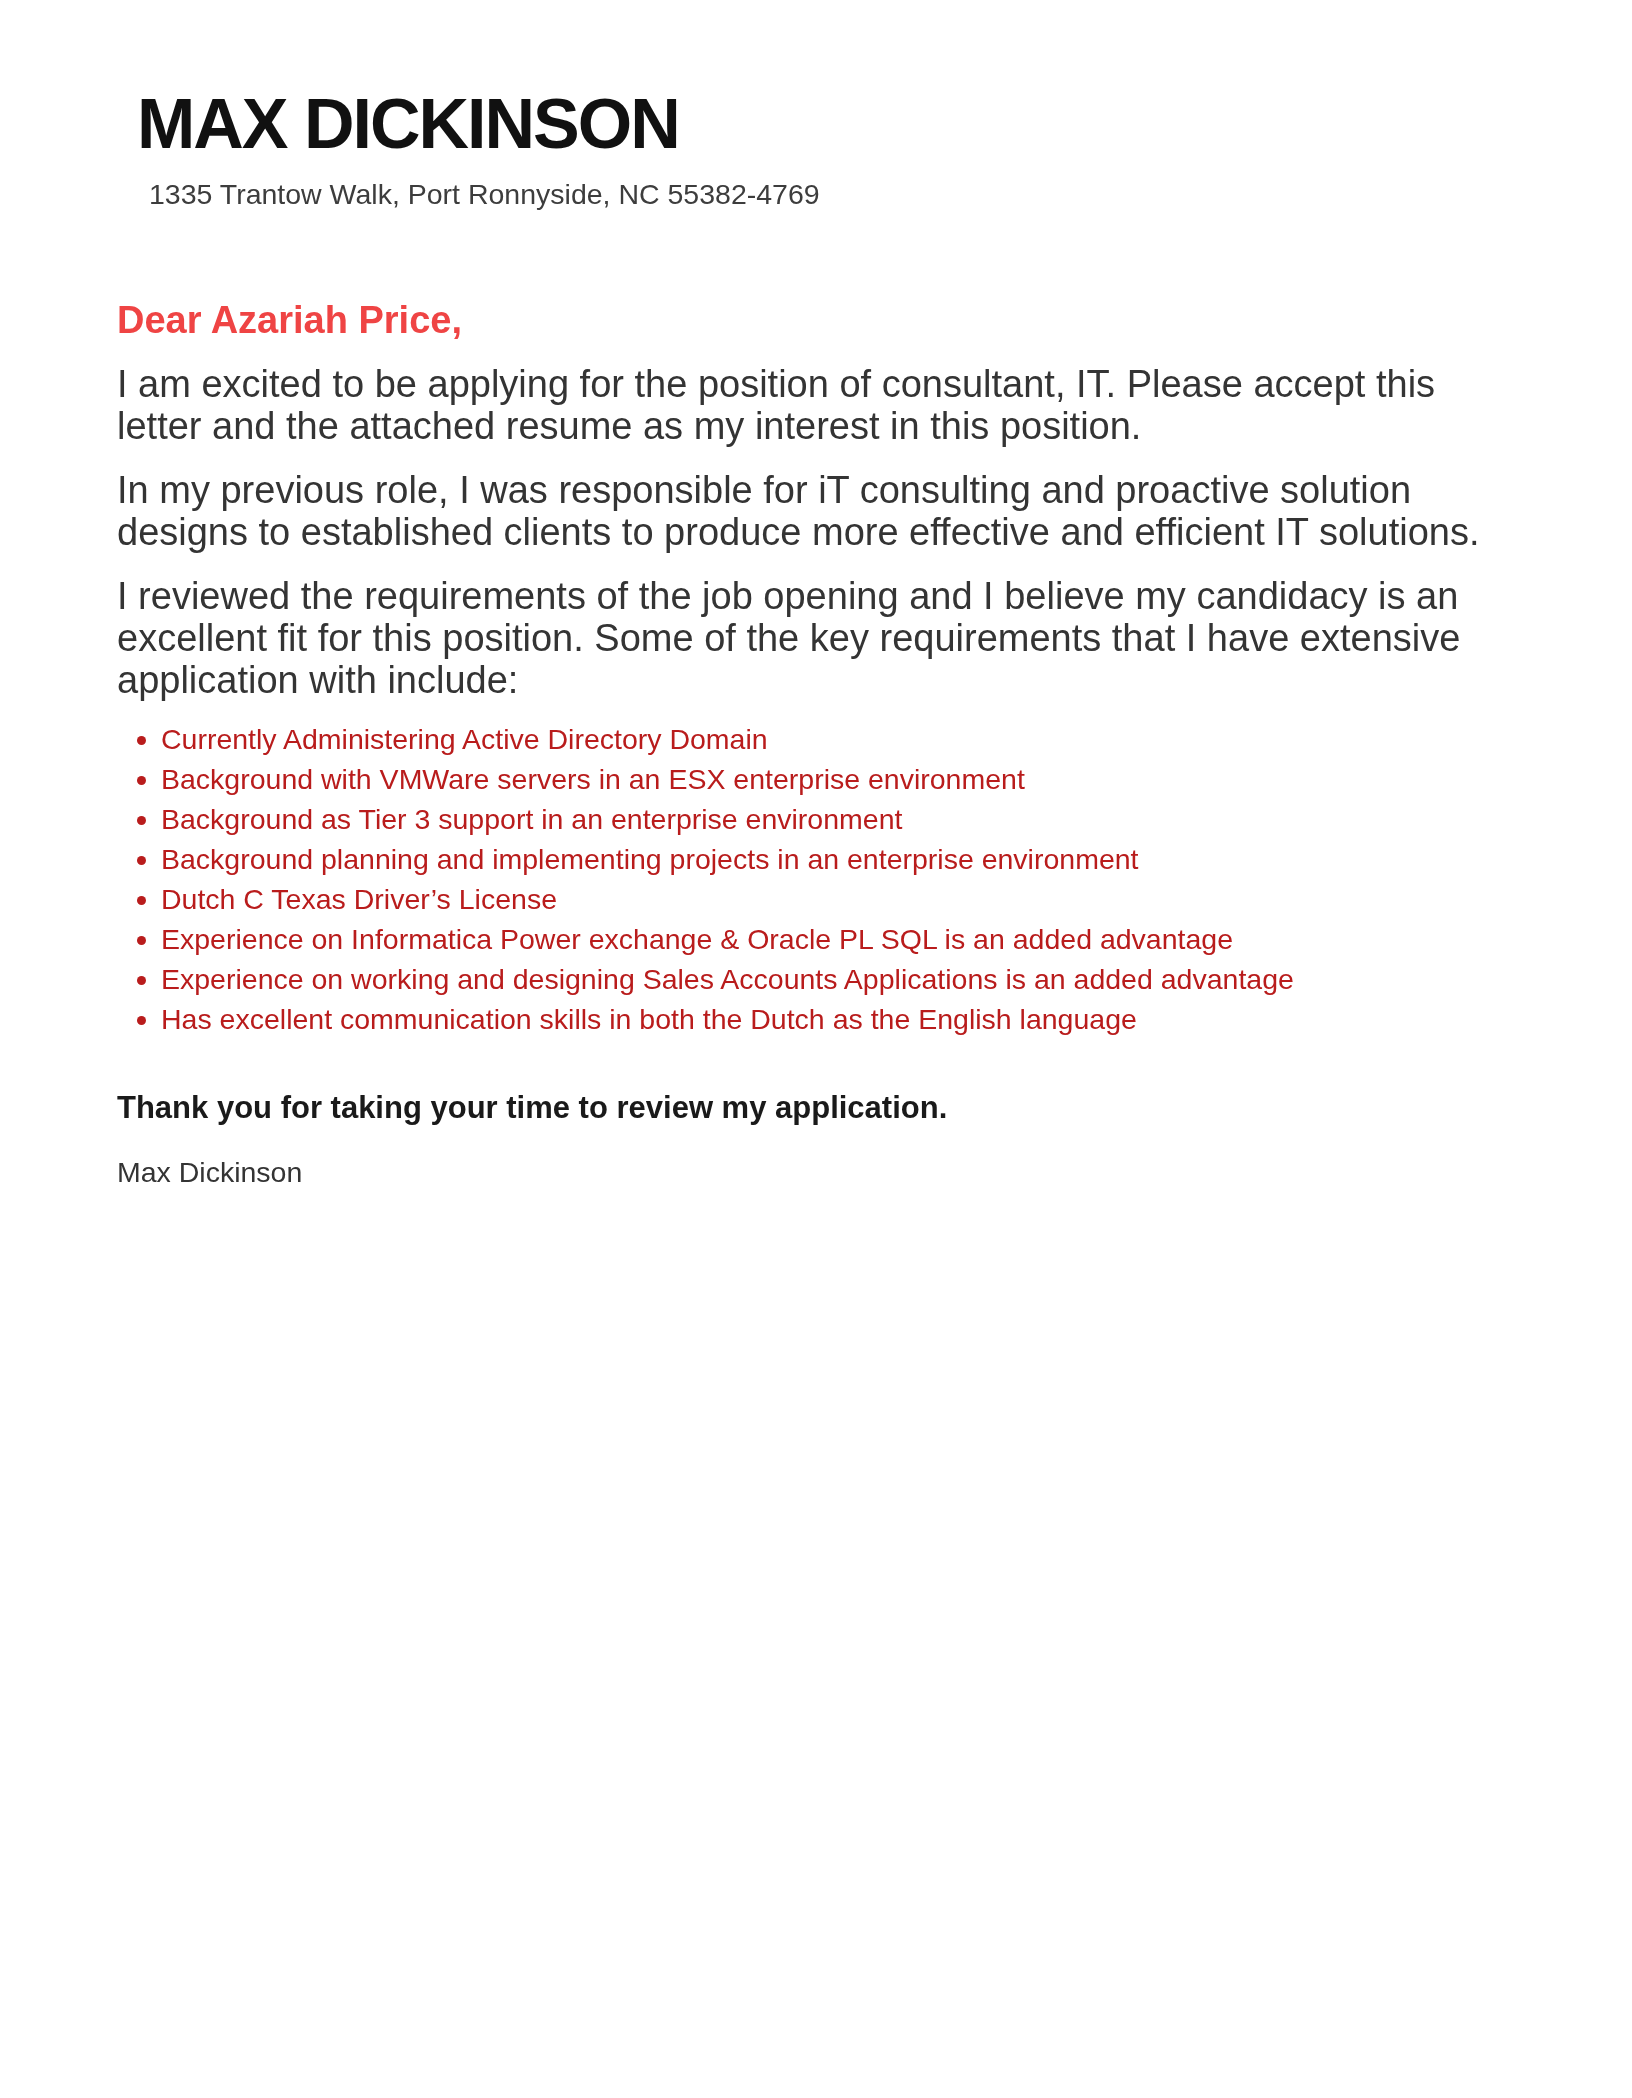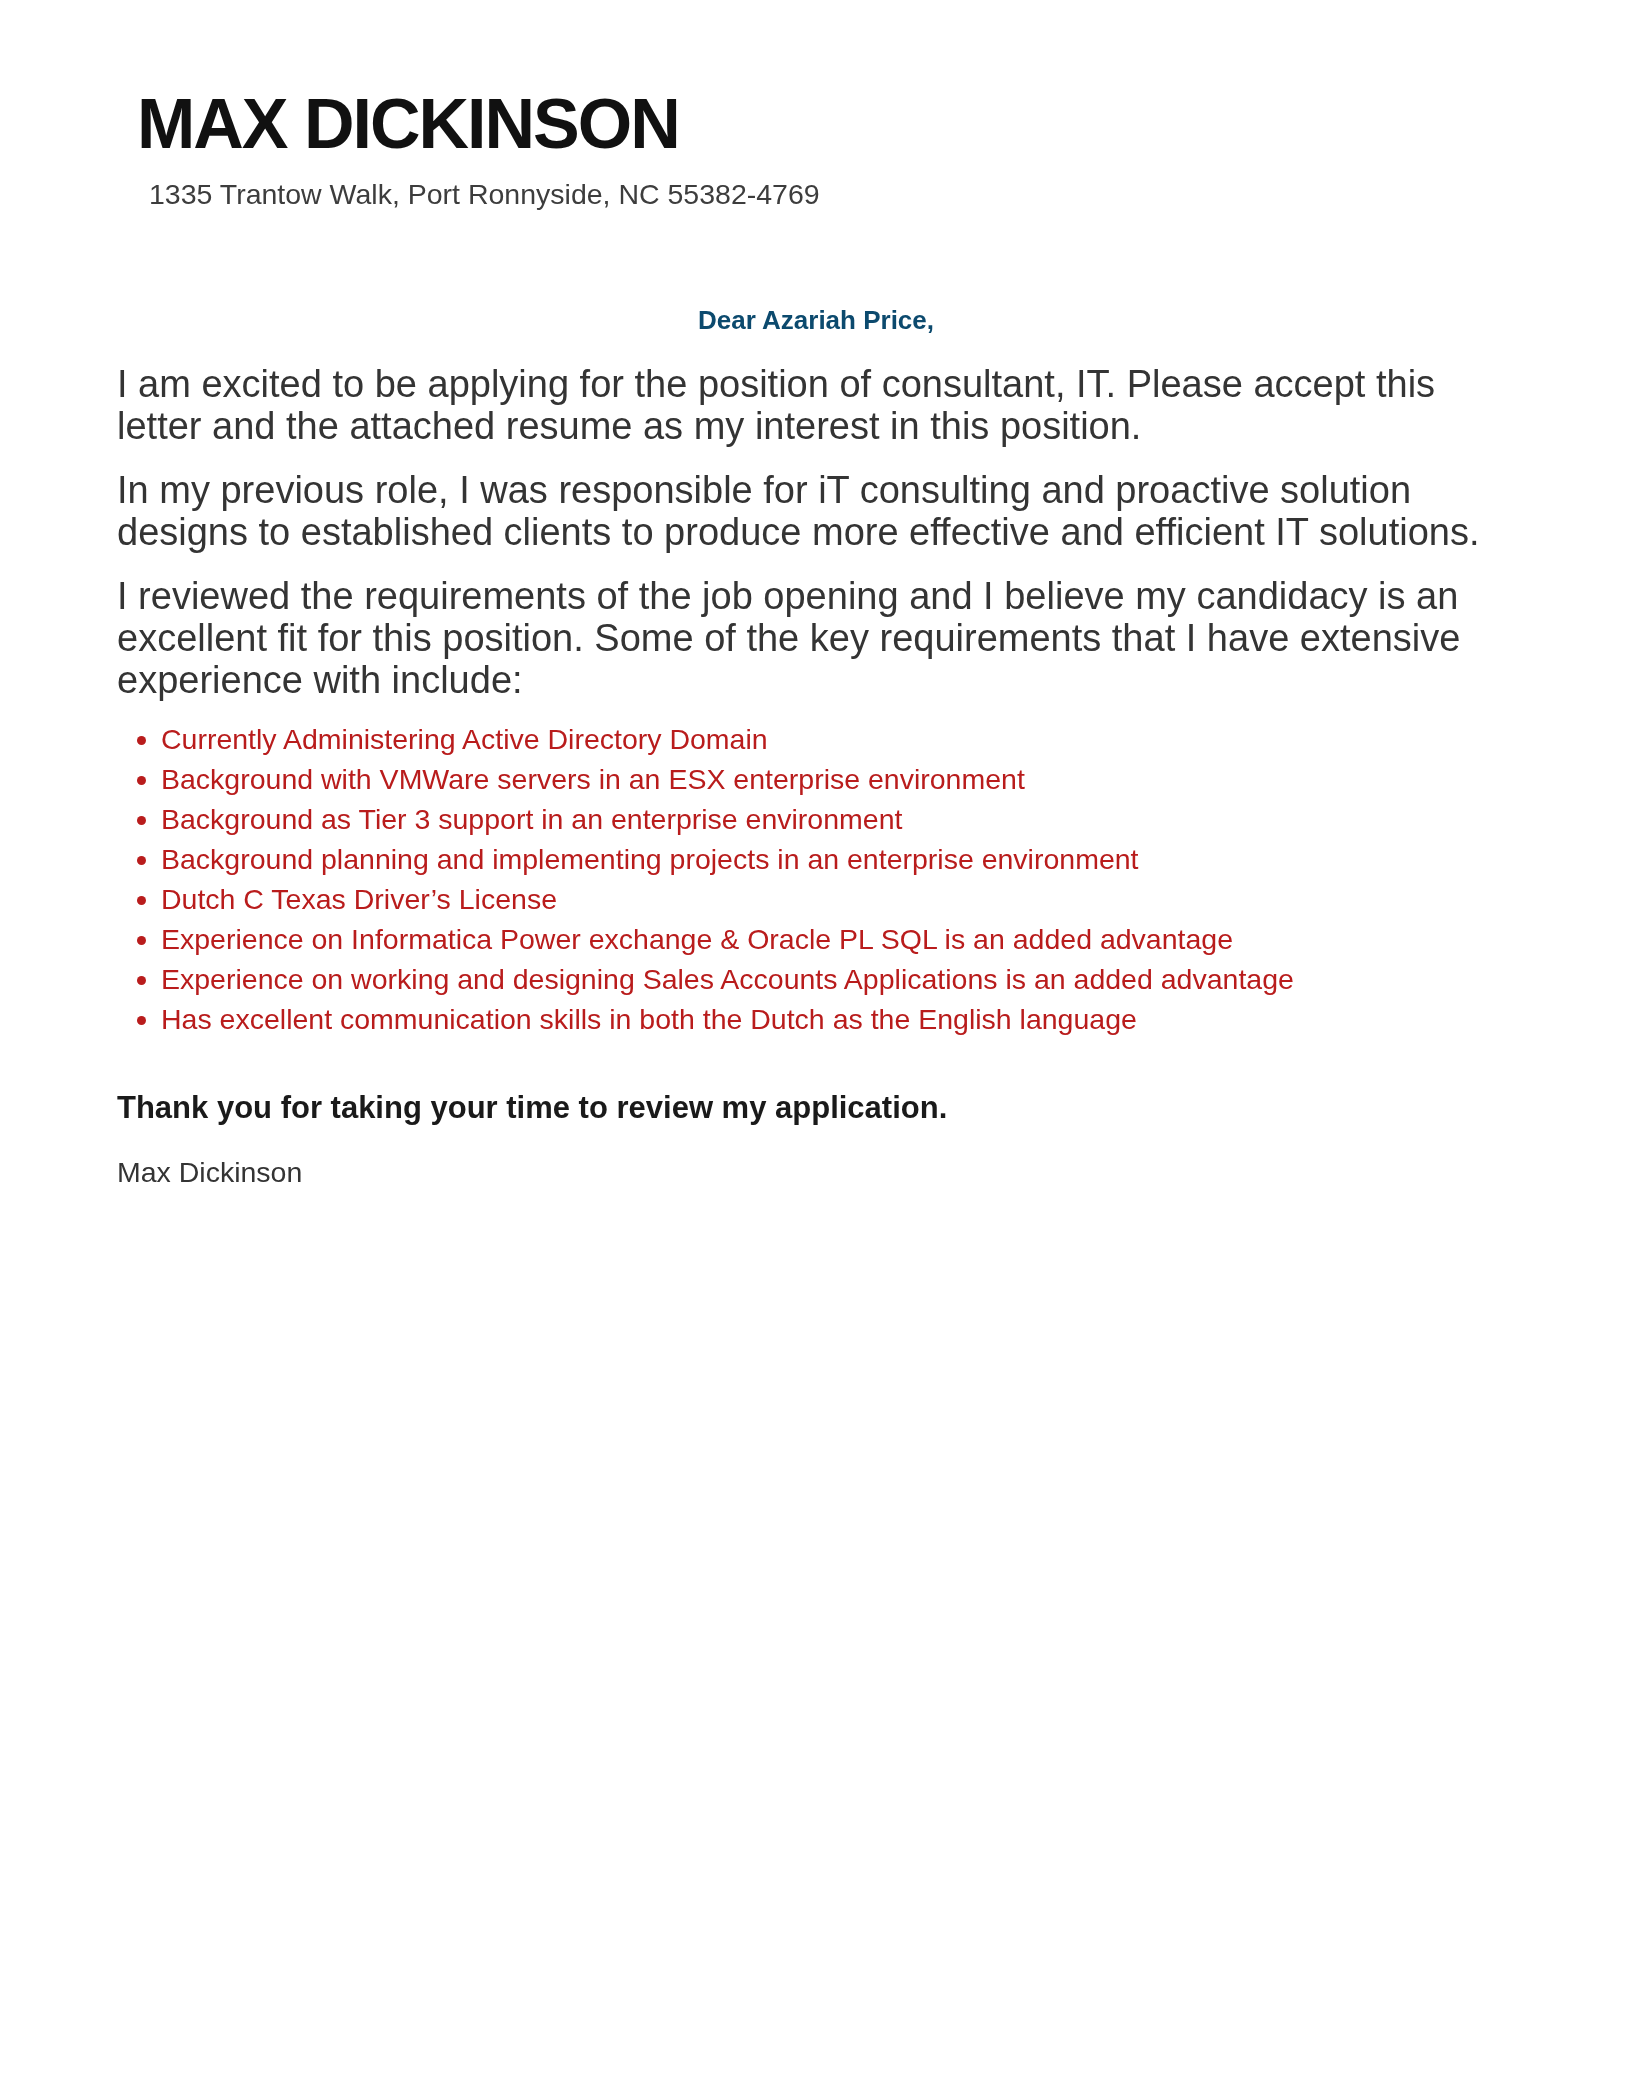--- a/index.html
+++ b/index.html
@@ -30,25 +30,24 @@
     color: #111111;
   }
   .candidate-address {
     margin: 8px 0 0 12px;
     font-size: 28.5px;
     line-height: 42px;
     color: #3d3d3d;
   }
   .greeting {
     margin: 84px 0 0 0;
-    font-size: 26px;
+    font-size: 38px;
     line-height: 42px;
     font-weight: 700;
-    color: #0c4a6e;
-    text-align: center;
+    color: #ef4444;
   }
   .body-par {
     margin: 22px 0 0 0;
     font-size: 38px;
     line-height: 42px;
     color: #343434;
   }
   ul.requirements {
     margin: 18px 0 0 0;
     padding: 0 0 0 44px;
@@ -83,21 +82,21 @@
     <div class="candidate-address">1335 Trantow Walk, Port Ronnyside, NC 55382-4769</div>
   </header>
 
   <main>
     <p class="greeting">Dear Azariah Price,</p>
 
     <p class="body-par">I am excited to be applying for the position of consultant, IT. Please accept this letter and the attached resume as my interest in this position.</p>
 
     <p class="body-par">In my previous role, I was responsible for iT consulting and proactive solution designs to established clients to produce more effective and efficient IT solutions.</p>
 
-    <p class="body-par">I reviewed the requirements of the job opening and I believe my candidacy is an excellent fit for this position. Some of the key requirements that I have extensive experience with include:</p>
+    <p class="body-par">I reviewed the requirements of the job opening and I believe my candidacy is an excellent fit for this position. Some of the key requirements that I have extensive application with include:</p>
 
     <ul class="requirements">
       <li>Currently Administering Active Directory Domain</li>
       <li>Background with VMWare servers in an ESX enterprise environment</li>
       <li>Background as Tier 3 support in an enterprise environment</li>
       <li>Background planning and implementing projects in an enterprise environment</li>
       <li>Dutch C Texas Driver’s License</li>
       <li>Experience on Informatica Power exchange &amp; Oracle PL SQL is an added advantage</li>
       <li>Experience on working and designing Sales Accounts Applications is an added advantage</li>
       <li>Has excellent communication skills in both the Dutch as the English language</li>

